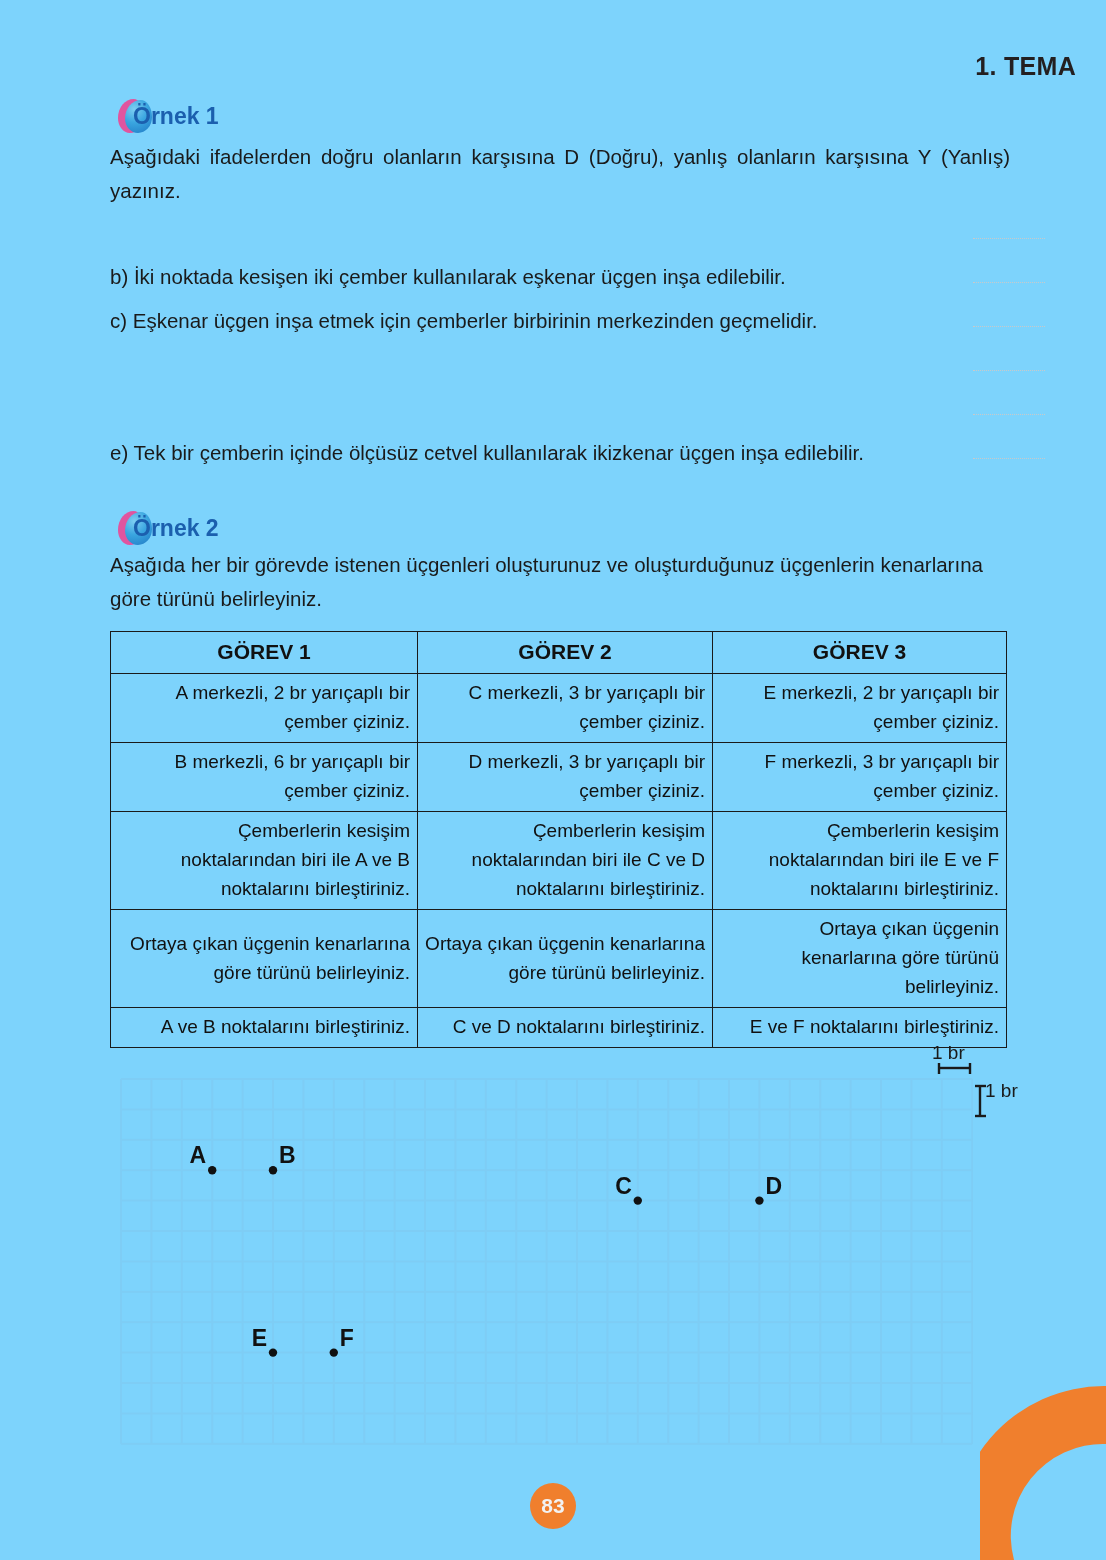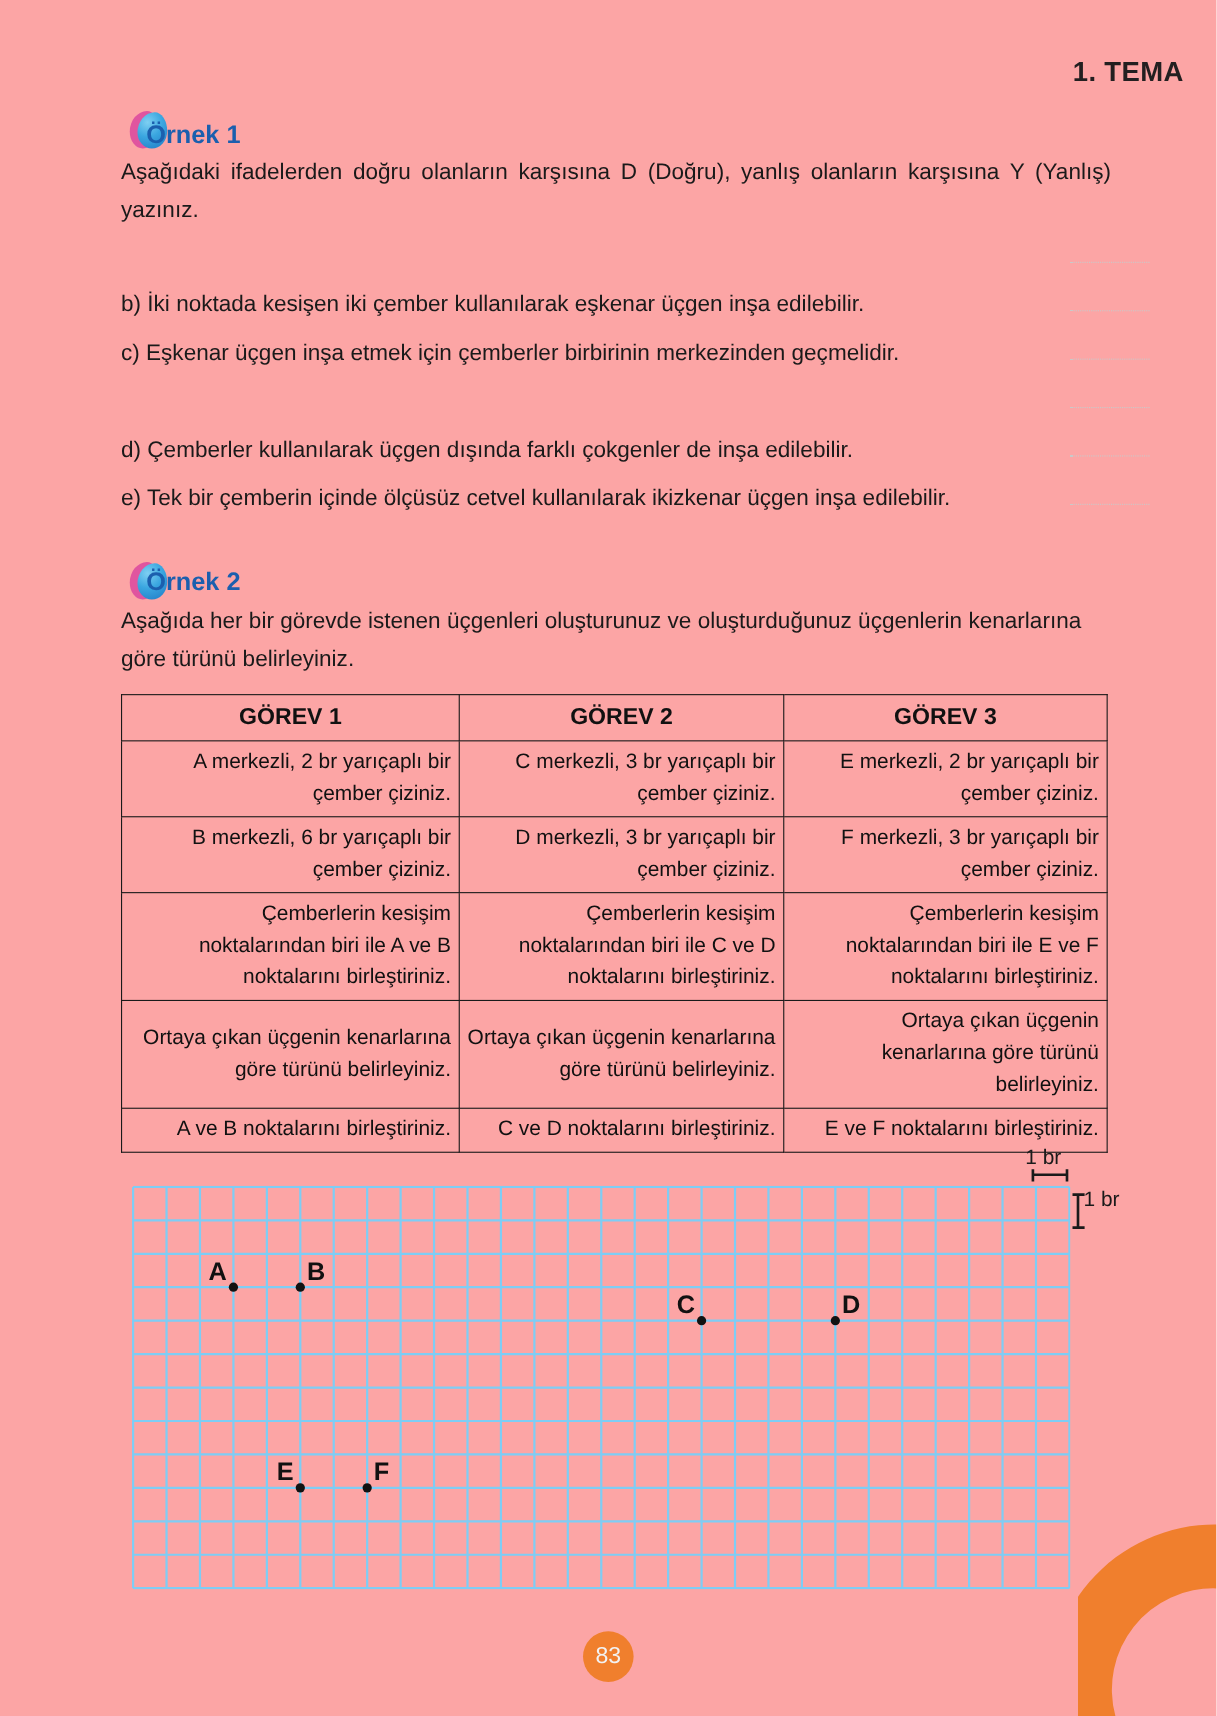--- a/index.html
+++ b/index.html
@@ -9,21 +9,21 @@
   }
   body {
     font-family: "Liberation Sans", sans-serif;
     color: #1a1a1a;
   }
   #page {
     position: relative;
     width: 1106px;
     height: 1560px;
     overflow: hidden;
-    background: #fca5a5;
+    background: #7dd3fc;
   }
 
   
   .theme-header {
     position: absolute;
     top: 52px;
     right: 30px;
     font-size: 25px;
     font-weight: bold;
     letter-spacing: 0.3px;
@@ -170,21 +170,21 @@
   .page-num {
     position: absolute;
     left: 530px;
     top: 1483px;
     width: 46px;
     height: 46px;
     border-radius: 50%;
     background: #f07f2d;
     color: #f2f2f2;
     font-size: 21px;
-    font-weight: normal;
+    font-weight: bold;
     display: flex;
     align-items: center;
     justify-content: center;
   }
 
   
   .corner-arc {
     position: absolute;
     right: 0;
     bottom: 0;
@@ -194,21 +194,21 @@
     pointer-events: none;
   }
 </style>
 </head>
 <body>
 
 <div id="page">
 
   <div class="theme-header">1. TEMA</div>
 
-  <div class="ornek-badge" style="left:118px; top:96px;align-items:flex-end;">
+  <div class="ornek-badge" style="left:118px; top:96px;">
     <span class="badge-glyph">
       <span class="crescent"></span>
       <span class="bubble"></span>
     </span>
     <span class="badge-label">Örnek 1</span>
   </div>
 
   <div class="intro-para justify" style="left:110px; top:140px; width:900px;">Aşağıdaki ifadelerden doğru olanların karşısına D (Doğru), yanlış olanların karşısına Y (Yanlış) yazınız.</div>
 
   <div class="stmt-list">
@@ -220,21 +220,20 @@
       <span class="stmt-blank"></span>
     </div>
     <div class="stmt-row">
       <span class="stmt-text">c) Eşkenar üçgen inşa etmek için çemberler birbirinin merkezinden geçmelidir.</span>
       <span class="stmt-blank"></span>
     </div>
     <div class="stmt-row">
       <span class="stmt-blank"></span>
     </div>
     <div class="stmt-row">
-      <span class="stmt-text">d) Çemberler kullanılarak üçgen dışında farklı çokgenler de inşa edilebilir.</span>
       <span class="stmt-blank"></span>
     </div>
     <div class="stmt-row">
       <span class="stmt-text">e) Tek bir çemberin içinde ölçüsüz cetvel kullanılarak ikizkenar üçgen inşa edilebilir.</span>
       <span class="stmt-blank"></span>
     </div>
   </div>
 
   <div class="ornek-badge" style="left:118px; top:508px;">
     <span class="badge-glyph">

